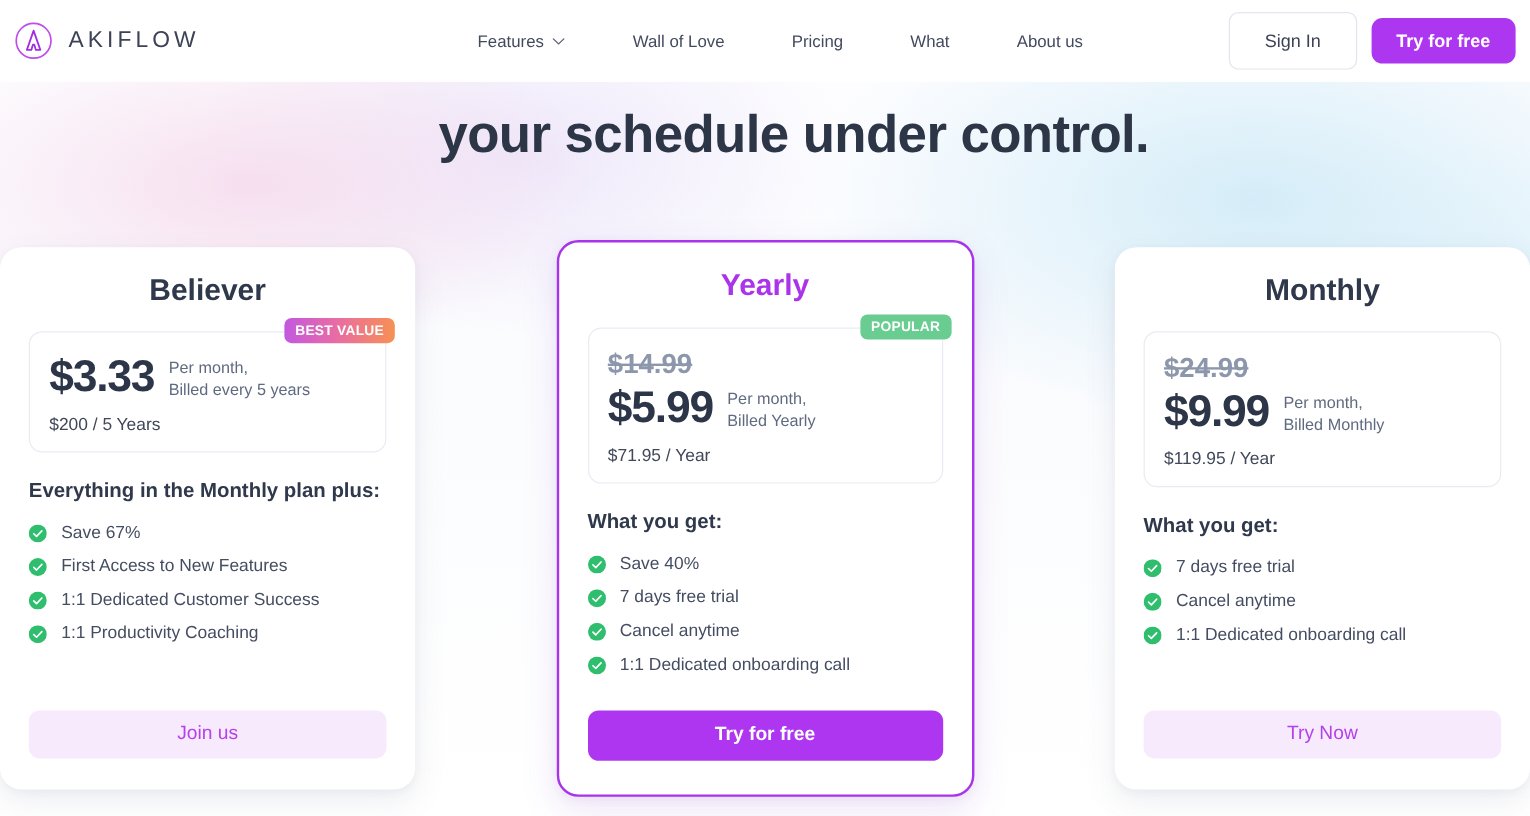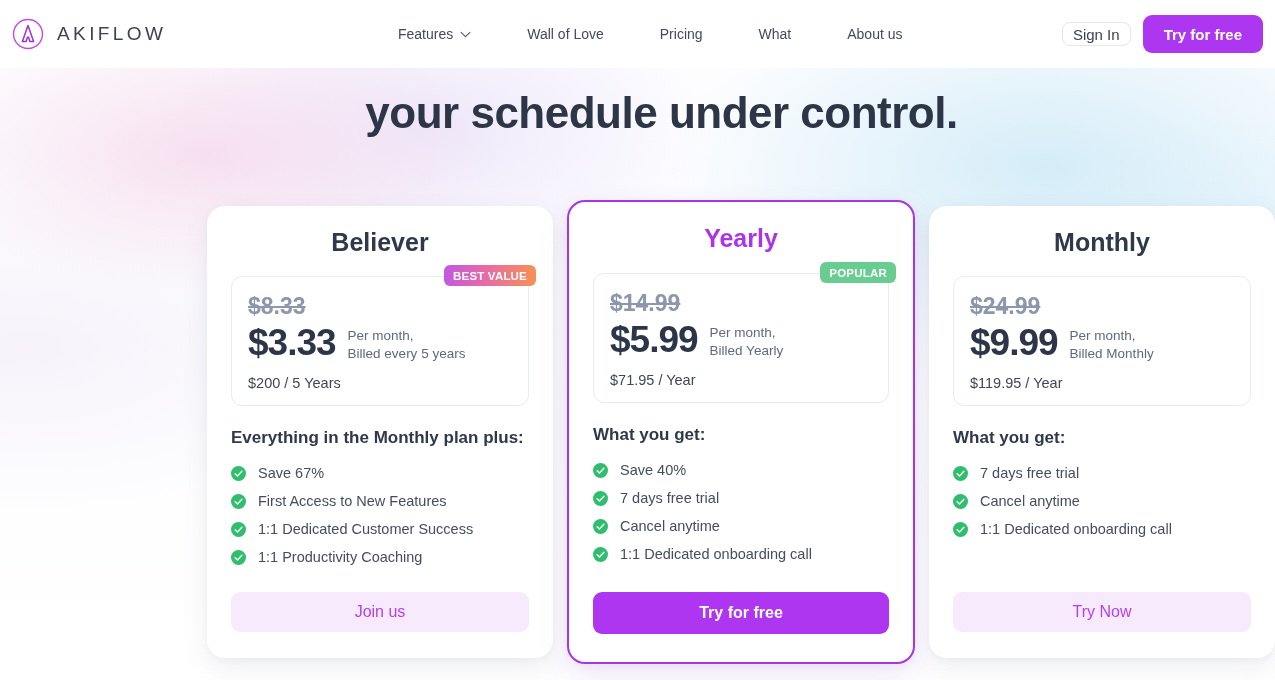--- a/index.html
+++ b/index.html
@@ -44,42 +44,42 @@
     display: flex; align-items: center; gap: 7px; cursor: pointer;
     white-space: nowrap;
   }
   .nav-link:last-child { margin-right: 0; }
   .chev { display: inline-block; width: 11px; height: 7px; }
   .nav-actions {
     position: absolute; right: 12px; top: 0; height: 68px;
     display: flex; align-items: center; gap: 12px;
   }
   .btn-signin {
-    height: 24px; padding: 0 10px; border: 1px solid #e3e6ee; border-radius: 8px;
+    height: 48px; padding: 0 29px; border: 1px solid #e3e6ee; border-radius: 8px;
     background: #fff; color: #3b4356; font-size: 15px; cursor: pointer;
     display: flex; align-items: center;
   }
   .btn-try {
     height: 38px; padding: 0 21px; border: none; border-radius: 9px;
     background: #ad36f0; color: #ffffff; font-size: 15px; font-weight: 700;
     cursor: pointer; display: flex; align-items: center;
   }
 
   
   .headline {
     position: absolute; left: 0; top: 88px; width: 1275px; text-align: center;
     font-size: 44px; font-weight: 700; color: #2c3647; letter-spacing: -0.5px;
     z-index: 5;
     padding-left: 48px;
   }
 
   
   .plans {
     position: absolute; left: 0; top: 200px; width: 1275px; height: 470px;
-    display: flex; justify-content: flex-end; align-items: flex-start; gap: 14px;
+    display: flex; justify-content: space-between; align-items: flex-start; gap: 14px;
     z-index: 6;
   }
   .card {
     position: relative; width: 346px; background: #ffffff; border-radius: 18px;
     padding: 22px 24px 26px 24px;
     box-shadow: 0 10px 26px rgba(90,96,130,0.10), 0 2px 6px rgba(90,96,130,0.05);
   }
   .card.standard { margin-top: 6px; height: 452px; }
   .card.featured {
     width: 348px; height: 464px; margin-top: 0;
@@ -181,21 +181,20 @@
   </div>
 
   <div class="headline">your schedule under control.</div>
 
   <div class="plans">
 
     <div class="card standard">
       <div class="card-title">Believer</div>
       <div class="price-box">
         <div class="badge best">BEST VALUE</div>
-        <div class="price-old">$8.33</div>
         <div class="price-row">
           <span class="price-now">$3.33</span>
           <span class="price-note">
             <span>Per month,</span><br>
             <span>Billed every 5 years</span>
           </span>
         </div>
         <div class="price-total">$200 / 5 Years</div>
       </div>
       <div class="feat-title">Everything in the Monthly plan plus:</div>

